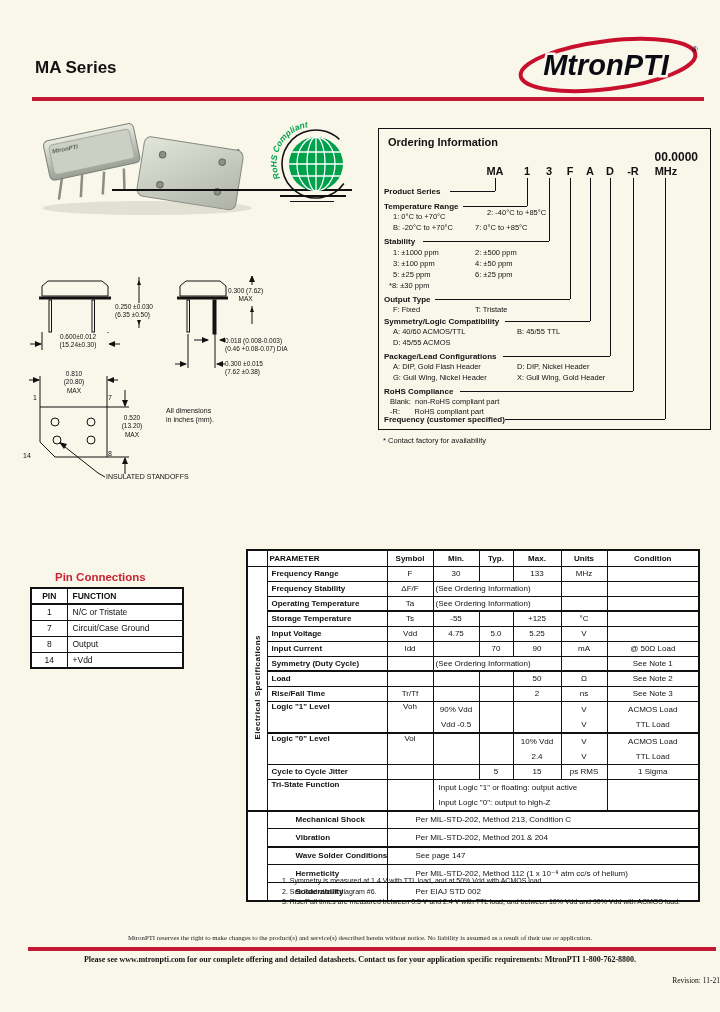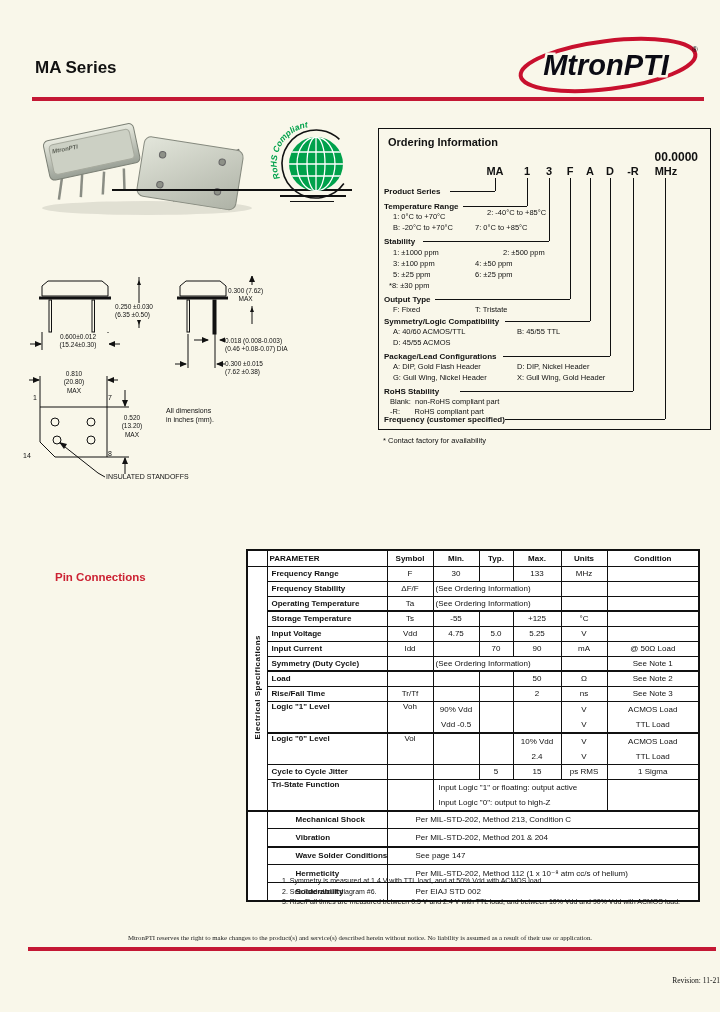--- a/index.html
+++ b/index.html
@@ -175,21 +175,21 @@
 
   <div class="olabel" style="left:384px; top:187px;">Product Series</div>
   <div class="olabel" style="left:384px; top:202px;">Temperature Range</div>
   <div class="oopt" style="left:393px; top:212px;">1:  0°C to +70°C</div>
   <div class="oopt" style="left:475px; top:208px;padding-left:12px;">2:  -40°C to +85°C</div>
   <div class="oopt" style="left:393px; top:223px;">B:  -20°C to +70°C</div>
   <div class="oopt" style="left:475px; top:223px;">7:  0°C to +85°C</div>
 
   <div class="olabel" style="left:384px; top:237px;">Stability</div>
   <div class="oopt" style="left:393px; top:248px;">1:  ±1000 ppm</div>
-  <div class="oopt" style="left:475px; top:248px;margin-left:28px;">2:  ±500 ppm</div>
+  <div class="oopt" style="left:475px; top:248px;">2:  ±500 ppm</div>
   <div class="oopt" style="left:393px; top:259px;">3:  ±100 ppm</div>
   <div class="oopt" style="left:475px; top:259px;">4:  ±50 ppm</div>
   <div class="oopt" style="left:393px; top:270px;">5:  ±25 ppm</div>
   <div class="oopt" style="left:475px; top:270px;">6:  ±25 ppm</div>
   <div class="oopt" style="left:389px; top:281px;">*8:  ±30 ppm</div>
 
   <div class="olabel" style="left:384px; top:295px;">Output Type</div>
   <div class="oopt" style="left:393px; top:305px;">F:  Fixed</div>
   <div class="oopt" style="left:475px; top:305px;">T:  Tristate</div>
 
@@ -197,21 +197,21 @@
   <div class="oopt" style="left:393px; top:327px;">A: 40/60 ACMOS/TTL</div>
   <div class="oopt" style="left:517px; top:327px;">B: 45/55 TTL</div>
   <div class="oopt" style="left:393px; top:338px;">D: 45/55 ACMOS</div>
 
   <div class="olabel" style="left:384px; top:352px;">Package/Lead Configurations</div>
   <div class="oopt" style="left:393px; top:362px;">A: DIP, Gold Flash Header</div>
   <div class="oopt" style="left:517px; top:362px;">D: DIP, Nickel Header</div>
   <div class="oopt" style="left:393px; top:373px;">G: Gull Wing, Nickel Header</div>
   <div class="oopt" style="left:517px; top:373px;">X: Gull Wing, Gold Header</div>
 
-  <div class="olabel" style="left:384px; top:387px;">RoHS Stability</div>
+  <div class="olabel" style="left:384px; top:387px;">RoHS Compliance</div>
   <div class="oopt" style="left:390px; top:397px; white-space:pre;">Blank:  non-RoHS compliant part</div>
   <div class="oopt" style="left:390px; top:407px; white-space:pre;">-R:       RoHS compliant part</div>
 
   <div class="olabel" style="left:384px; top:415px;">Frequency (customer specified)</div>
   <div class="ofoot" style="left:383px; top:436px;">* Contact factory for availability</div>
 
   <svg class="abs" style="left:28px; top:276px;" width="350" height="220" viewBox="0 0 350 220">
     <defs>
       <marker id="ar" markerWidth="7" markerHeight="6" refX="6" refY="3" orient="auto">
         <path d="M0,0 L7,3 L0,6 Z" fill="#111"></path>
@@ -297,20 +297,44 @@
     <div>All dimensions</div>
       <div>in inches (mm).</div>
   </div>
   <div class="pinlab" style="left:33px; top:394px;">1</div>
   <div class="pinlab" style="left:108px; top:394px;">7</div>
   <div class="pinlab" style="left:23px; top:452px;">14</div>
   <div class="pinlab" style="left:108px; top:450px;">8</div>
   <div class="abs" style="left:106px; top:473px; font-size:7px;">INSULATED STANDOFFS</div>
 
   <div class="pinhead" style="left:55px; top:571px;">Pin Connections</div>
+  <table class="pin-table" style="left:30px; top:587px;">
+    <tbody>
+        <tr class="hd">
+      <td class="n">PIN</td>
+      <td class="f">FUNCTION</td>
+    </tr>
+    <tr>
+      <td class="n">1</td>
+      <td class="f">N/C or Tristate</td>
+    </tr>
+    <tr>
+      <td class="n">7</td>
+      <td class="f">Circuit/Case Ground</td>
+    </tr>
+    <tr>
+      <td class="n">8</td>
+      <td class="f">Output</td>
+    </tr>
+    <tr>
+      <td class="n">14</td>
+      <td class="f">+Vdd</td>
+    </tr>
+  </tbody>
+    </table>
 
   <table class="spec-table" style="left:246px; top:549px;">
     <colgroup>
       <col style="width:20px">
         <col style="width:120px">
         <col style="width:46px">
         <col style="width:46px">
       <col style="width:34px">
         <col style="width:48px">
         <col style="width:46px">
@@ -482,15 +506,16 @@
     </table>
 
   <div class="notes" style="left:282px; top:876px;">
     <div>1.  Symmetry is measured at 1.4 V with TTL load, and at 50% Vdd with ACMOS load.</div>
     <div>2.  See load circuit diagram #6.</div>
     <div>3.  Rise/Fall times are measured between 0.5 V and 2.4 V with TTL load, and between 10% Vdd and 90% Vdd with ACMOS load.</div>
   </div>
 
   <div class="disclaimer serif" style="left:30px; top:934px;">MtronPTI reserves the right to make changes to the product(s) and service(s) described herein without notice. No liability is assumed as a result of their use or application.</div>
   <div class="redrule" style="left:28px; top:947px; width:688px; height:3.5px;"></div>
+  <div class="tagline serif" style="left:30px; top:955px;">Please see www.mtronpti.com for our complete offering and detailed datasheets. Contact us for your application specific requirements: MtronPTI 1-800-762-8800.</div>
   <div class="revision serif" style="left:560px; top:976px;">Revision: 11-21-06</div>
 
 </div>
 
 </body></html>

